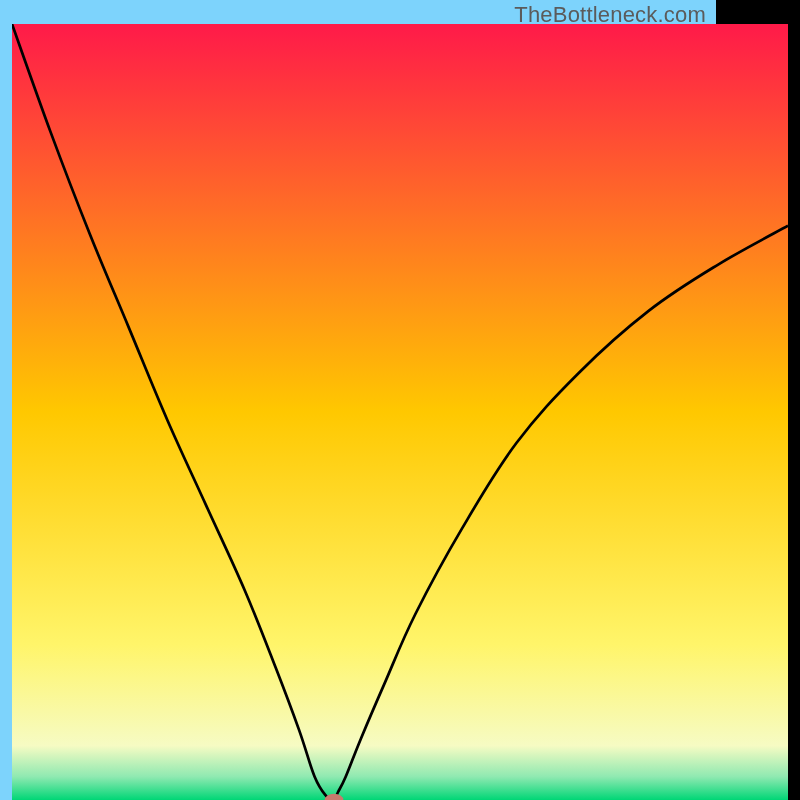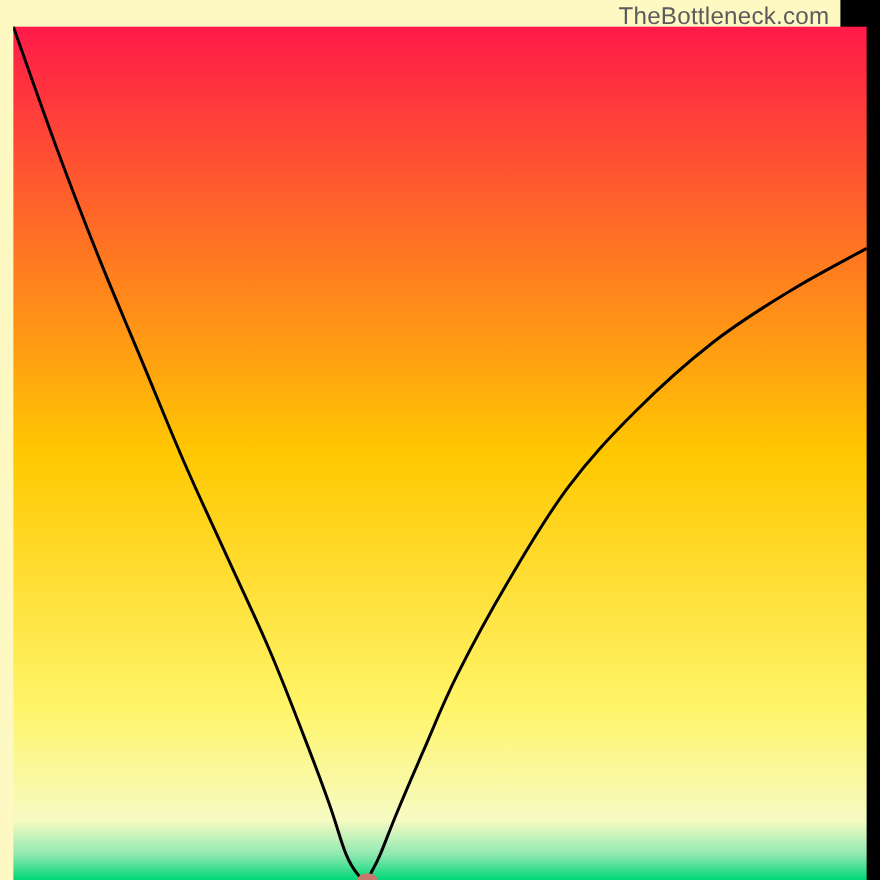--- a/index.html
+++ b/index.html
@@ -8,22 +8,21 @@
     width: 800px;
     height: 800px;
     background: #000;
     font-family: Arial, Helvetica, sans-serif;
     overflow: hidden;
   }
   .frame {
     position: relative;
     width: 716px;
     height: 800px;
-    background: #fef9c3;
-    padding-left: 48px;
+    background: #7dd3fc;
   }
   .watermark {
     position: absolute;
     top: 2px;
     right: 10px;
     color: #5b5b5b;
     font-size: 22px;
     font-weight: 500;
     letter-spacing: 0.2px;
     z-index: 5;

